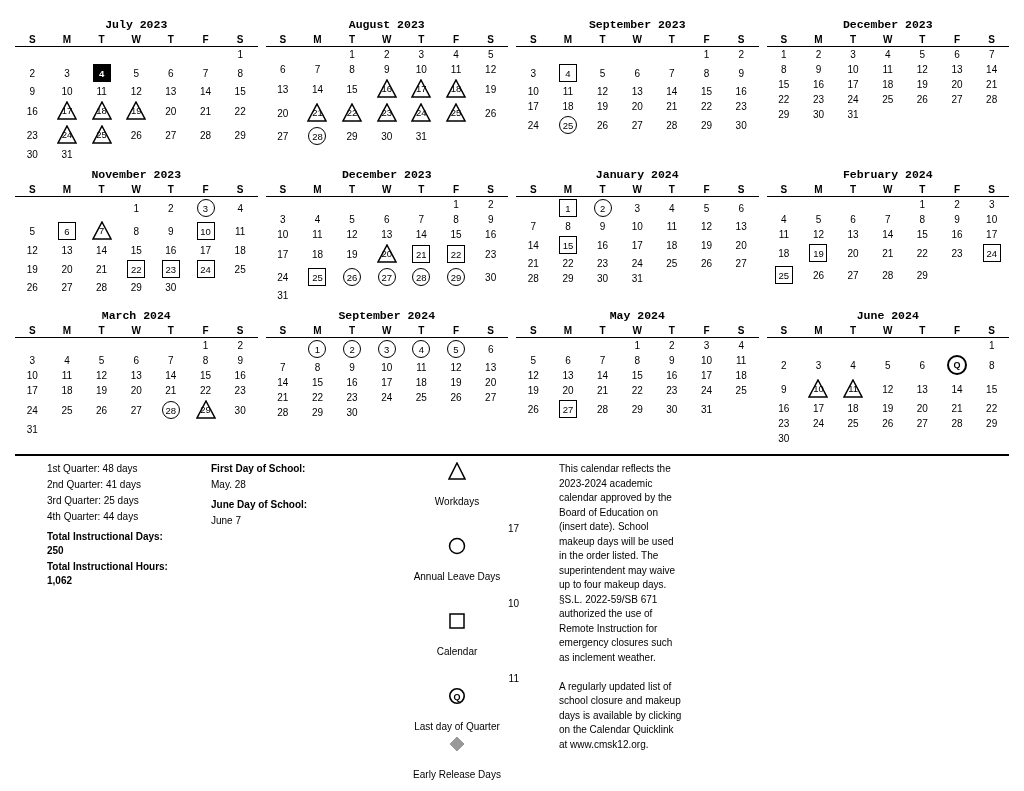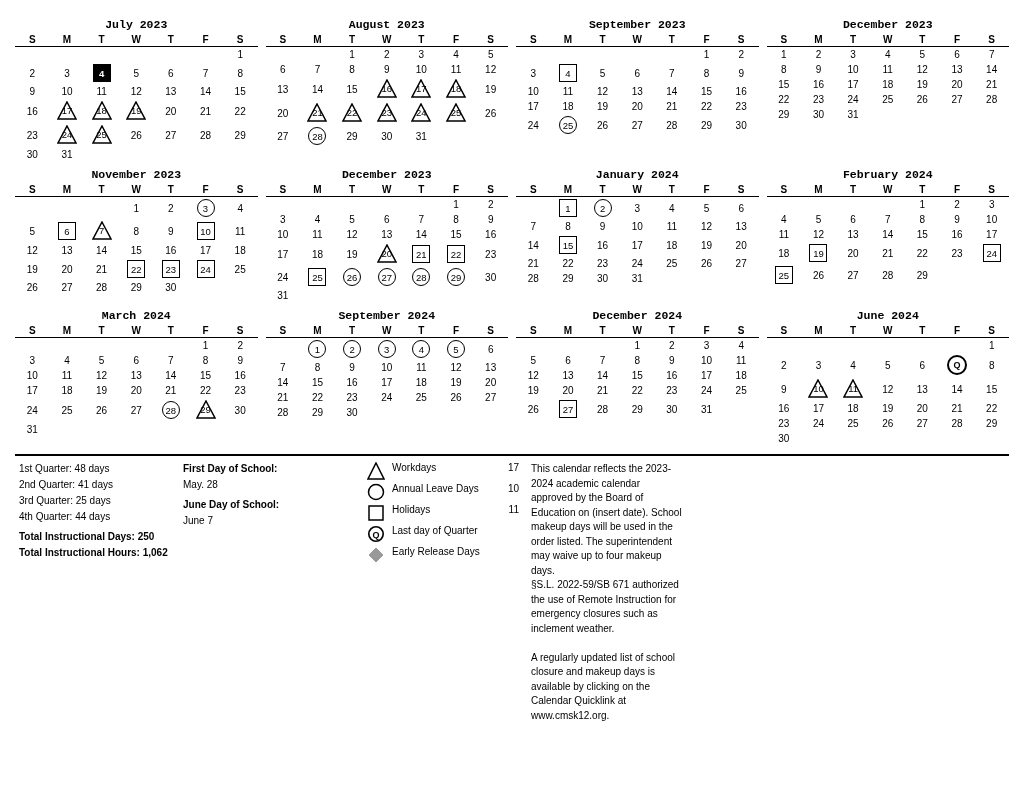--- a/index.html
+++ b/index.html
@@ -85,30 +85,33 @@
     .legend-area {
       display: grid;
       grid-template-columns: 160px 180px 160px 160px 170px 1fr;
       gap: 4px;
       border-top: 2px solid #000;
       padding-top: 6px;
       font-size: 10px;
     }
     .legend-col {
       padding: 0 4px;
+      margin-left: 28px;
     }
     .legend-col p {
       margin-bottom: 2px;
       line-height: 1.4;
     }
     .bold { font-weight: bold; }
     .legend-row {
       display: flex;
-      gap: 7px;
+      align-items: center;
+      gap: 16px;
       margin-bottom: 3px;
+      flex-direction: column;
     }
     .legend-symbol {
       width: 18px;
       height: 18px;
       display: inline-flex;
       align-items: center;
       justify-content: center;
       flex-shrink: 0;
     }
   </style>
@@ -849,21 +852,21 @@
             <td><span style="font-size:10px;">30</span></td>
             <td></td>
             <td></td>
             <td></td>
             <td></td>
           </tr>
         </tbody>
       </table>
     </div>
     <div class="month-block">
-    <div class="month-title">December 2024</div>
+    <div class="month-title">May 2024</div>
     <table class="cal-table">
       <thead>
           <tr>
             <th>S</th>
             <th>M</th>
             <th>T</th>
             <th>W</th>
             <th>T</th>
             <th>F</th>
             <th>S</th>
@@ -1035,21 +1038,21 @@
     </div>
         <span>Annual Leave Days</span>
         <span style="margin-left:auto;">10</span>
       </div>
       <div class="legend-row">
         <div class="legend-symbol">
       <svg width="16" height="16" viewBox="0 0 16 16">
             <rect x="1" y="1" width="14" height="14" fill="none" stroke="#000" stroke-width="1.5"></rect>
           </svg>
     </div>
-        <span>Holidays</span>
+        <span>Calendar</span>
         <span style="margin-left:auto;">11</span>
       </div>
       <div class="legend-row">
         <div class="legend-symbol">
       <svg width="20" height="20" viewBox="0 0 20 20">
         <circle cx="10" cy="10" r="8" fill="none" stroke="#000" stroke-width="1.8"></circle>
         <text x="10" y="14" text-anchor="middle" font-size="10" font-weight="bold" font-family="Arial">Q</text>
       </svg>
     </div>
         <span>Last day of Quarter</span>

